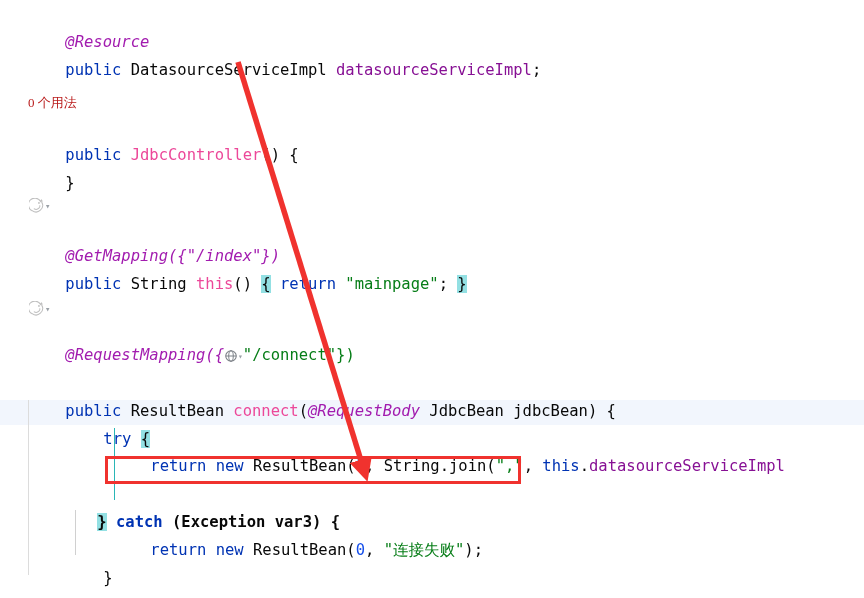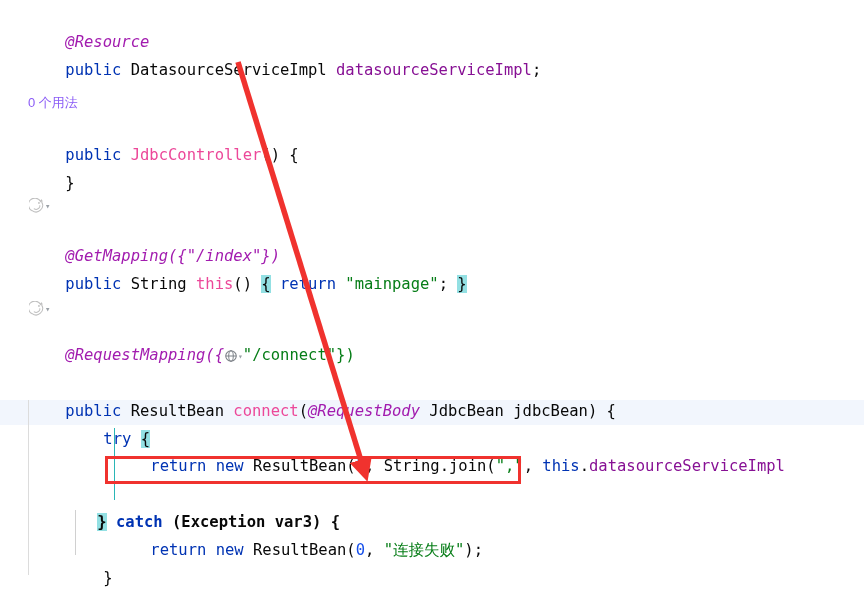--- a/index.html
+++ b/index.html
@@ -73,23 +73,23 @@
   }
   .indent-guide.soft {
     background: #d0d0d0;
   }
 
   
   .usages {
     position: absolute;
     height: 25px;
     line-height: 25px;
-    font-family: Liberation Sans, sans-serif;
+    font-family: Liberation Serif, serif;
     font-size: 13px;
-    color: #8b5cf6;
+    color: #b91c1c;
     white-space: pre;
   }
 
   
   .gutter-icon {
     position: absolute;
     width: 34px;
     height: 22px;
     display: flex;
     align-items: center;

